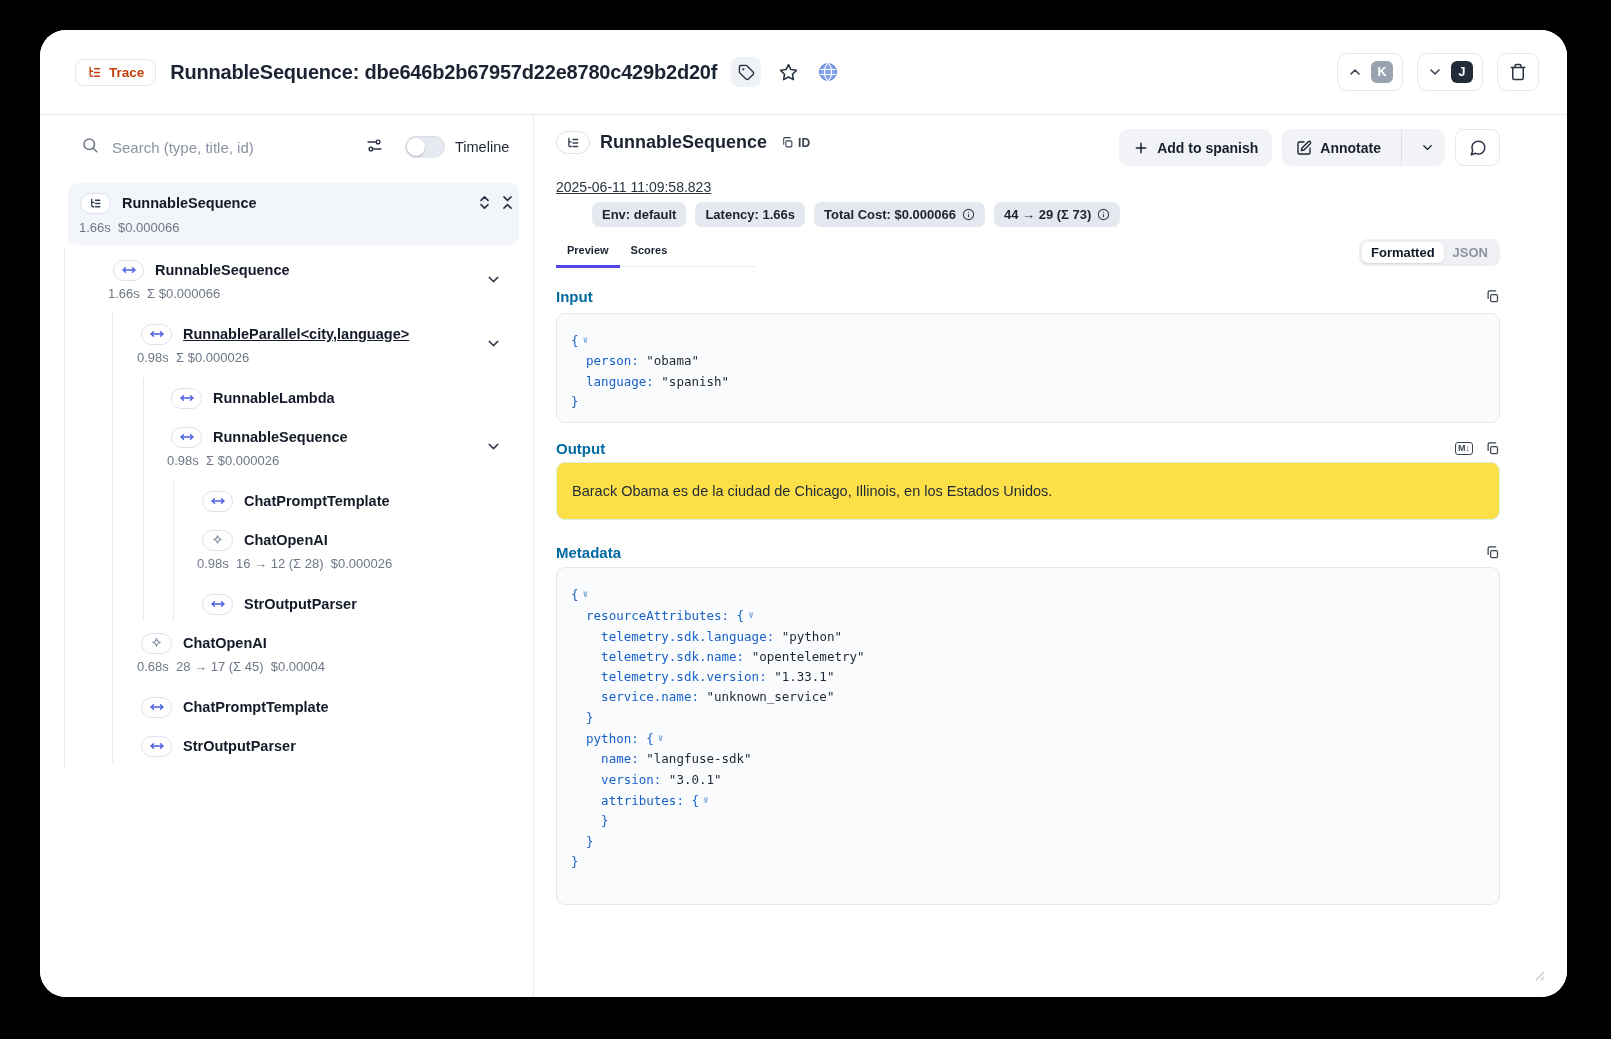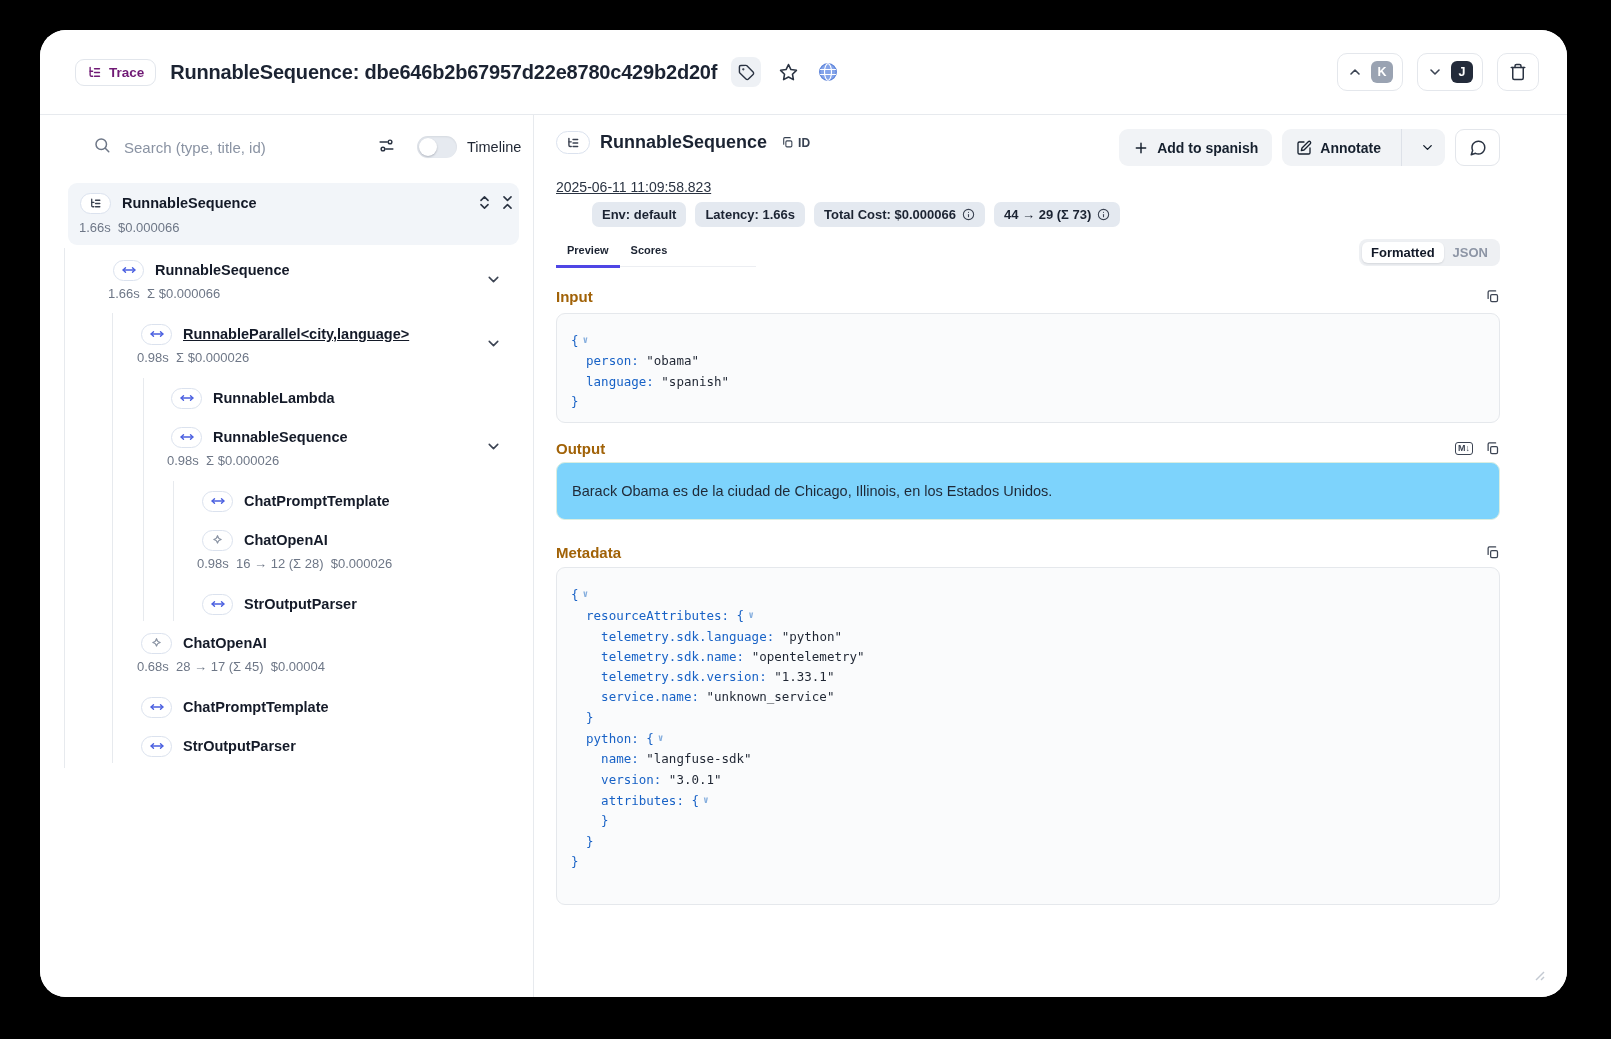--- a/index.html
+++ b/index.html
@@ -1,37 +1,37 @@
 <!DOCTYPE html>
 <html><head>
 <meta charset="utf-8">
 <style>
   * { box-sizing: border-box; margin: 0; padding: 0; }
   html,body { width:1611px; height:1039px; background:#000; font-family:"Liberation Sans", sans-serif; }
   .card { position:absolute; left:40px; top:30px; width:1527px; height:967px; background:#fff; border-radius:26px; overflow:hidden; }
 
   
   .tophdr { position:absolute; left:0; top:0; width:100%; height:85px; border-bottom:1px solid #e7eaee; display:flex; align-items:center; padding:0 28px 0 35px; gap:14px; background:#fff; }
-  .trace-badge { display:flex; align-items:flex-start; gap:7px; border:1px solid #e2e6ec; border-radius:9px; padding:5px 11px; font-size:13.5px; font-weight:700; color:#701a75; background:#fff; }
+  .trace-badge { display:flex; align-items:flex-start; gap:7px; border:1px solid #e2e6ec; border-radius:9px; padding:5px 11px; font-size:13.5px; font-weight:700; color:#c2410c; background:#fff; }
   .main-title { font-size:20px; font-weight:700; color:#1b2332; letter-spacing:-0.2px; white-space:nowrap; }
   .iconbtn-soft { width:30px; height:30px; border:none; background:#eef1f5; border-radius:8px; display:flex; align-items:center; justify-content:center; color:#2a3342; cursor:pointer; }
   .iconbtn-plain { width:26px; height:26px; border:none; background:transparent; display:flex; align-items:center; justify-content:center; color:#2a3342; cursor:pointer; }
   .hdr-spacer { flex:1; }
   .navbtn { height:38px; border:1px solid #e4e7ec; background:#fff; border-radius:10px; display:flex; align-items:center; gap:8px; padding:0 9px; cursor:pointer; color:#3c4453; }
   .keycap { width:22px; height:22px; border-radius:6px; color:#fff; font-size:12.5px; font-weight:700; display:flex; align-items:center; justify-content:center; }
   .keycap.k { background:#9aa3b2; }
   .keycap.j { background:#232b3a; }
   .sqbtn { width:42px; height:38px; border:1px solid #e4e7ec; background:#fff; border-radius:10px; display:flex; align-items:center; justify-content:center; color:#2a3342; cursor:pointer; }
 
   
   .left-panel { position:absolute; left:0; top:85px; bottom:0; width:493px; background:#fff; }
   .right-panel { position:absolute; left:493px; top:85px; bottom:0; width:1034px; border-left:1px solid #e7eaee; background:#fff; }
 
   
-  .search-row { position:absolute; left:12px; top:10px; width:100%; height:44px; display:flex; align-items:center;padding-left:39px; }
+  .search-row { position:absolute; left:0; top:10px; width:100%; height:44px; display:flex; align-items:center;padding-left:39px; }
   .search-icon { position:absolute; left:41px; color:#6e7787; }
   .search-input { position:absolute; left:72px; width:240px; border:none; outline:none; font-size:15px; color:#1f2633; font-family:"Liberation Sans",sans-serif; background:transparent; }
   .search-input::placeholder { color:#8a93a3; }
   .sliders-icon { position:absolute; left:326px; color:#2a3342; cursor:pointer; }
   .toggle { position:absolute; left:365px; width:40px; height:22px; border-radius:999px; background:#e6eaf0; cursor:pointer; box-shadow:inset 0 1px 2px rgba(15,23,42,.08); }
   .toggle .knob { position:absolute; left:2px; top:2px; width:18px; height:18px; background:#fff; border-radius:50%; box-shadow:0 1px 2px rgba(15,23,42,.25); }
   .timeline-label { position:absolute; left:415px; font-size:14.5px; color:#1f2633; }
 
   
   .tree { position:absolute; left:0; top:68px; width:100%; height:640px; }
@@ -67,31 +67,31 @@
   
   .tabs { position:absolute; left:22px; top:125px; display:flex; border-bottom:1px solid #eceef2; width:200px; }
   .tab { padding:4px 11px 9px 11px; font-size:11px; font-weight:700; color:#1b2332; border-bottom:3px solid transparent; margin-bottom:-2px; cursor:pointer; }
   .tab.active { border-bottom-color:#4f46e5; }
   .fmt-toggle { position:absolute; right:67px; top:124px; background:#eef0f3; border-radius:8px; padding:3px; display:flex; align-items:center; }
   .fmt-opt { font-size:13px; font-weight:700; padding:3px 9px; border-radius:6px; color:#8d95a5; cursor:pointer; }
   .fmt-opt.active { background:#fff; color:#111827; box-shadow:0 1px 2px rgba(15,23,42,.12); }
 
   
   .sec-label-row { position:absolute; left:22px; right:67px; display:flex; align-items:center; }
-  .sec-label { font-size:15px; font-weight:700; color:#a16207; }
+  .sec-label { font-size:15px; font-weight:700; color:#0369a1; }
   .sec-icons { margin-left:auto; display:flex; gap:12px; align-items:center; color:#3c4453; }
   .sec-icons .ibtn { border:none; background:transparent; color:#3c4453; cursor:pointer; padding:0; display:flex; }
   .md-badge { font-size:9px; font-weight:700; border:1.4px solid #3c4453; border-radius:3px; padding:1px 2px; color:#3c4453; line-height:1; }
   .json-box { position:absolute; left:22px; right:67px; background:#fafbfc; border:1px solid #e5e8ec; border-radius:9px; padding:16px 14px; font-family:"DejaVu Sans Mono", monospace; font-size:12.5px; line-height:20.3px; overflow:hidden; }
   .jline { white-space:pre; }
   .seg-key, .seg-colon, .seg-brace { color:#1862c6; }
   .seg-str { color:#1f2633; }
   .seg-ws { color:#1f2633; }
   .seg-chev { color:#85aede; font-size:9.5px; font-weight:700; margin-left:4px; vertical-align:2px; }
-  .output-box { position:absolute; left:22px; right:67px; top:347px; height:58px; background:#7dd3fc; border:1px solid #daeee1; border-radius:9px; display:flex; align-items:center; padding:0 15px; font-size:14.5px; color:#1f2937; }
+  .output-box { position:absolute; left:22px; right:67px; top:347px; height:58px; background:#fde047; border:1px solid #daeee1; border-radius:9px; display:flex; align-items:center; padding:0 15px; font-size:14.5px; color:#1f2937; }
   .resize-handle { position:absolute; right:22px; bottom:12px; color:#c3c9d2; }
 </style>
 </head>
 <body>
 
 <div class="card">
 
   <div class="tophdr">
     <span class="trace-badge">
       <span style="display:flex">

